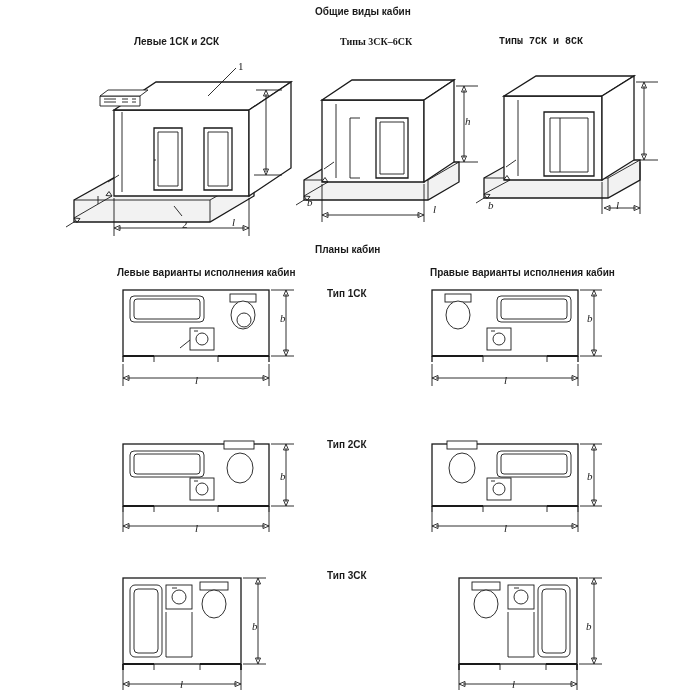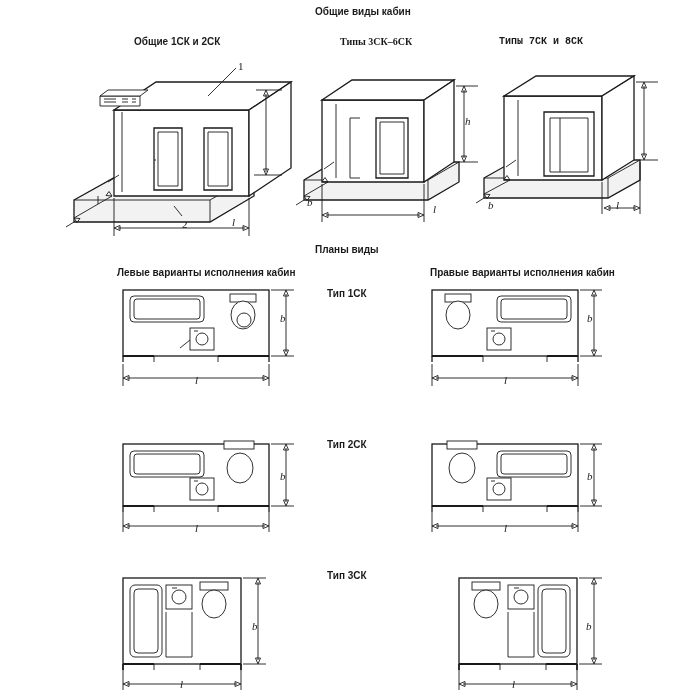--- a/index.html
+++ b/index.html
@@ -51,25 +51,25 @@
   .fillw { fill: #ffffff; }
   .fillg { fill: #f2f2f2; }
 </style>
 </head>
 <body>
 
 <div class="page">
 
   <div class="lbl" style="left:311px; top:6px;">Общие виды кабин</div>
 
-  <div class="lbl" style="left:130px; top:36px;">Общие 1СК и 2СК</div>
+  <div class="lbl" style="left:130px; top:36px;">Левые 1СК и 2СК</div>
   <div class="lbl" style="left:336px; top:36px;font-family:Liberation Serif, serif;">Типы 3СК–6СК</div>
   <div class="lbl" style="left:495px; top:36px;font-family:Liberation Mono, monospace;">Типы 7СК и 8СК</div>
 
-  <div class="lbl" style="left:311px; top:244px;">Планы виды</div>
+  <div class="lbl" style="left:311px; top:244px;">Планы кабин</div>
 
   <div class="lbl" style="left:106px; top:267px;margin-left:7px;">Левые варианты исполнения кабин</div>
   <div class="lbl" style="left:418px; top:267px;margin-left:8px;">Правые варианты исполнения кабин</div>
 
   <div class="lbl" style="left:323px; top:288px;">Тип 1СК</div>
   <div class="lbl" style="left:323px; top:429px;margin-top:10px;">Тип 2СК</div>
   <div class="lbl" style="left:323px; top:570px;">Тип 3СК</div>
 
   <div class="ital" style="left:265px; top:122px;">h</div>
   <div class="ital" style="left:80px; top:206px;">b</div>

